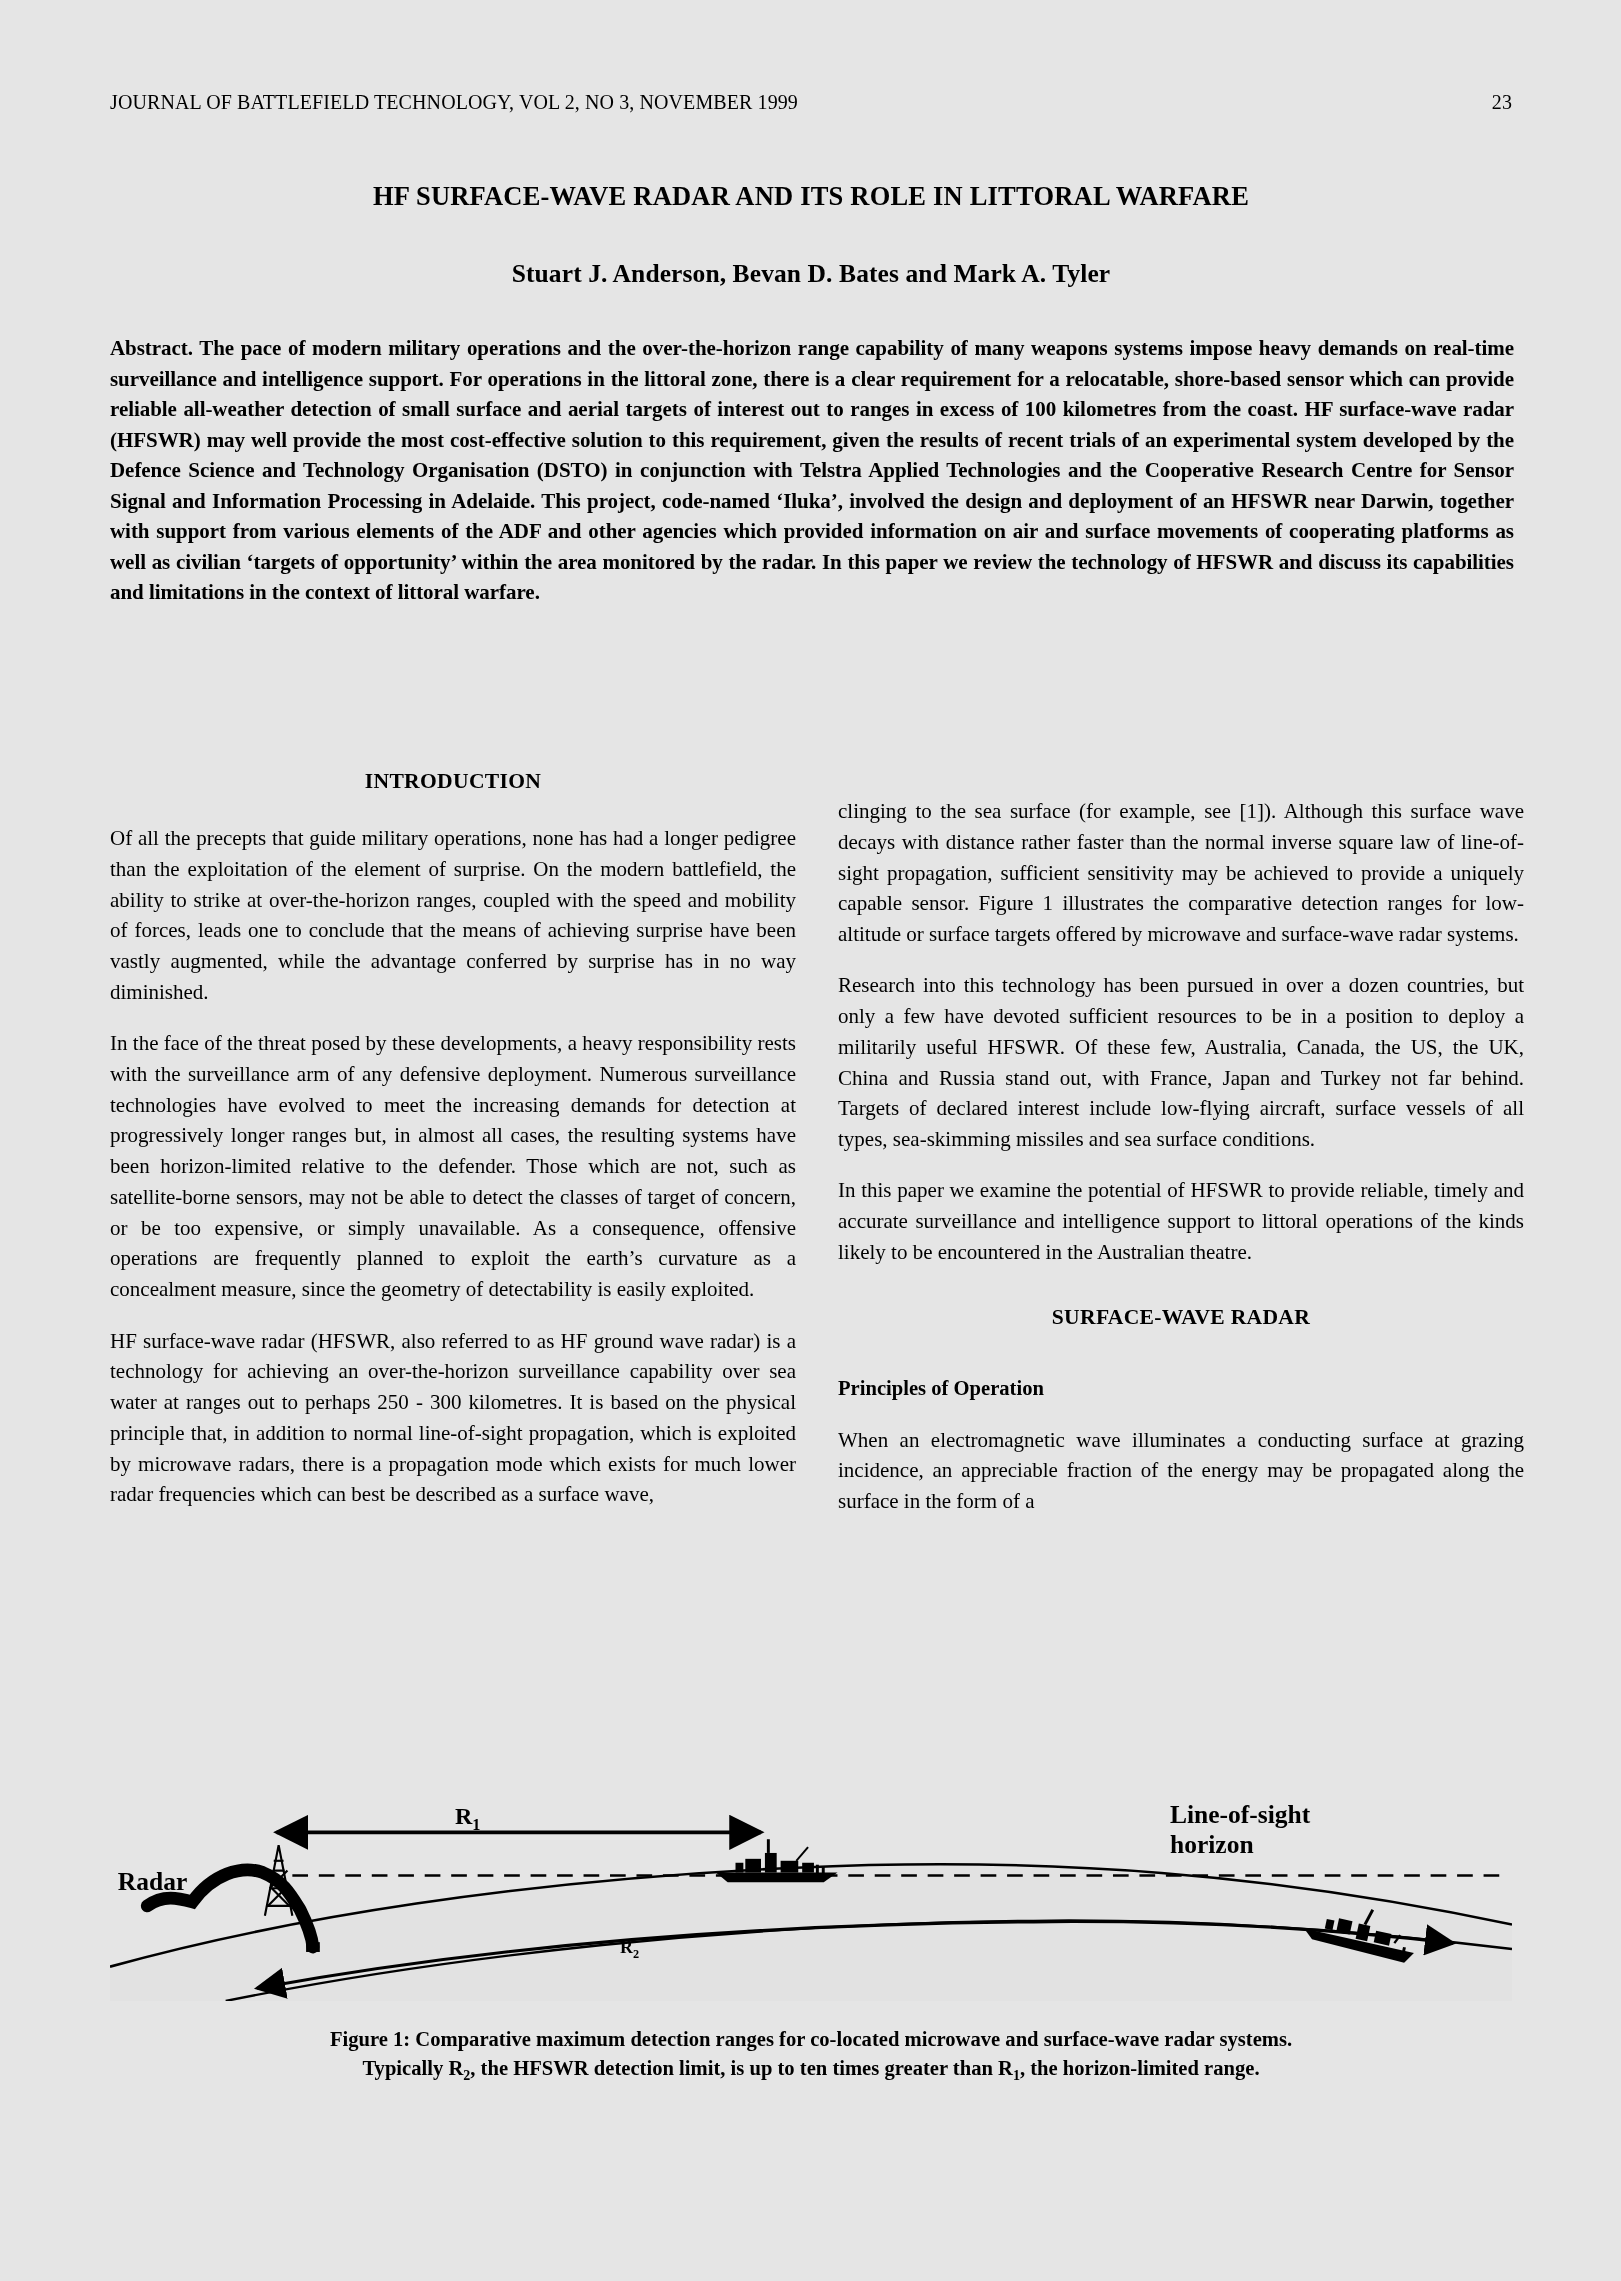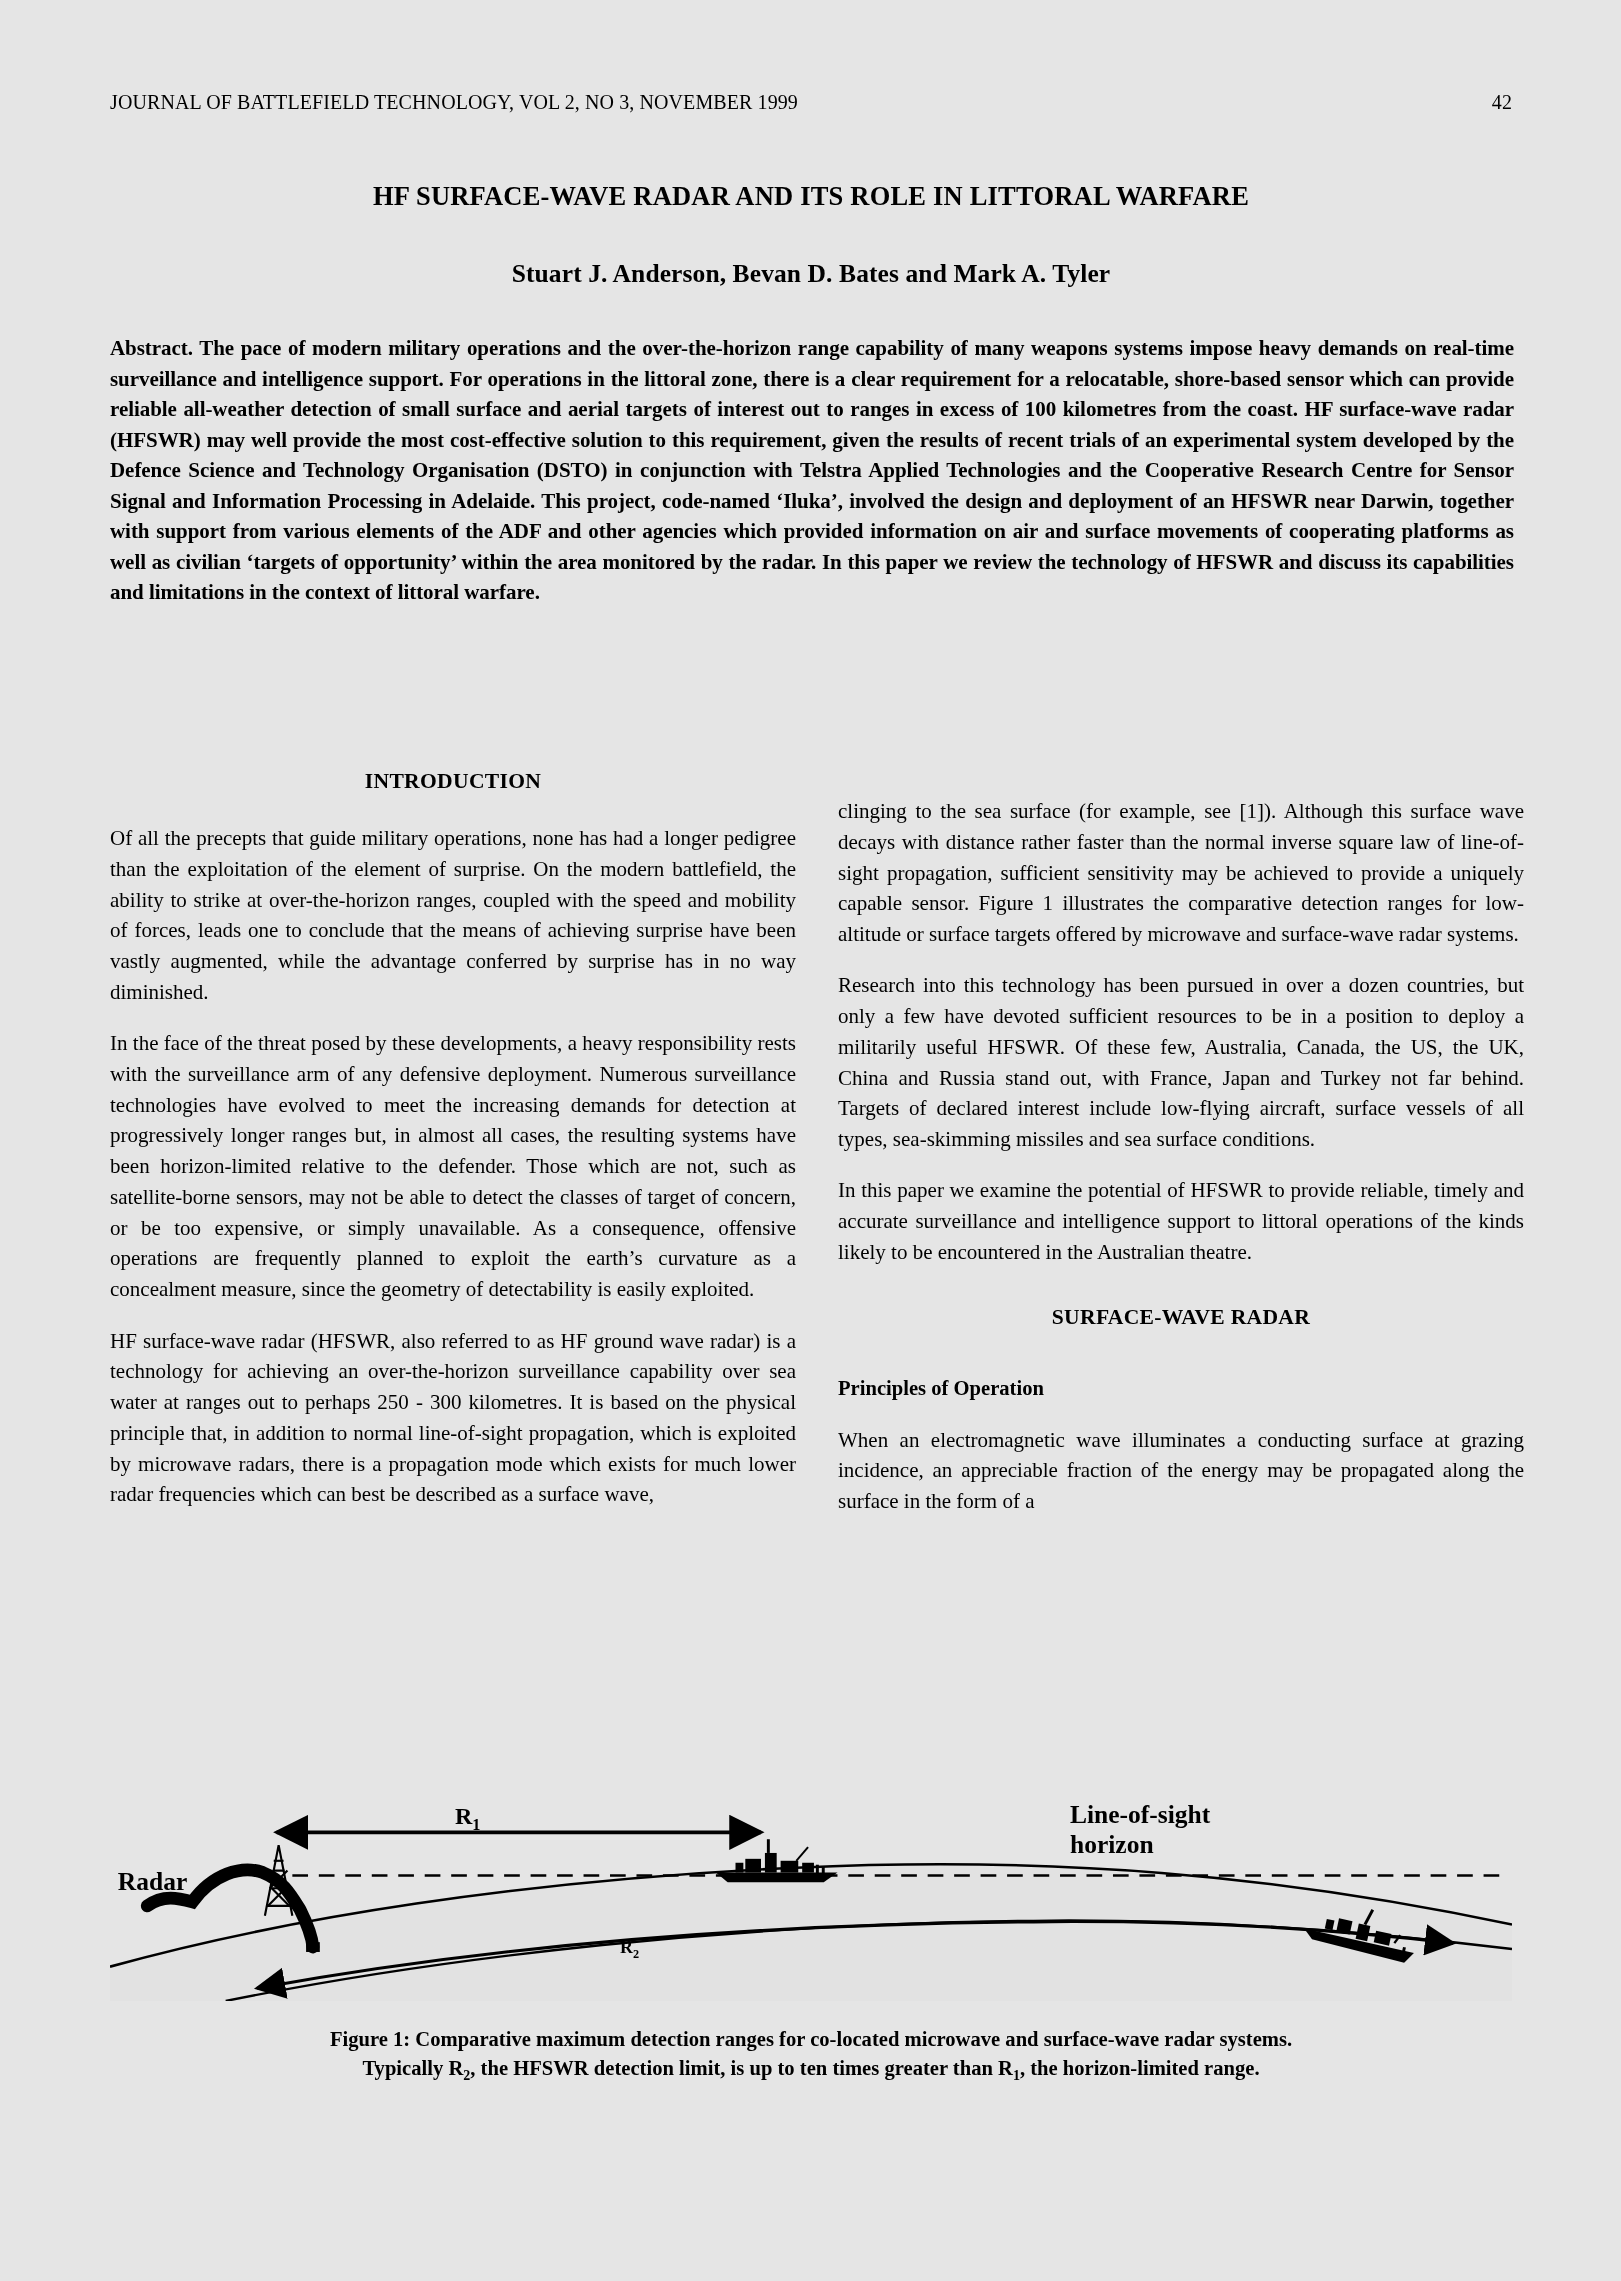--- a/index.html
+++ b/index.html
@@ -122,41 +122,41 @@
   .fig-label {
     position: absolute;
     font-weight: bold;
     font-size: 25.5px;
     line-height: 1.18;
     white-space: nowrap;
   }
   .fig-label.radar   { left: 7.8px;   top: 67px; text-align: right; }
   .fig-label.r1      { left: 345px; top: 2px;  font-size: 24px; }
   .fig-label.r2      { left: 510px; top: 137px; font-size: 18px; }
-  .fig-label.los     { left: 960px; top: 0px; }
+  .fig-label.los     { left: 1060px; top: 0px; }
   .sub { font-size: 0.68em; vertical-align: sub; }
 
   .figure-caption {
     width: 1372px;
     margin: 23.5px auto 0 auto;
     font-size: 20.6px;
     font-weight: bold;
     text-align: center;
     line-height: 1.45;
   }
   .figure-caption .cap-line2 { display: block; }
 </style>
 </head>
 <body>
 
 <div class="page">
 
   <div class="running-head">
     <span class="journal-line">JOURNAL OF BATTLEFIELD TECHNOLOGY, VOL 2, NO 3, NOVEMBER 1999</span>
-    <span class="page-number">42</span>
+    <span class="page-number">23</span>
   </div>
 
   <div class="title-block">
     <h1 class="paper-title">HF SURFACE-WAVE RADAR AND ITS ROLE IN LITTORAL WARFARE</h1>
     <p class="authors">Stuart J. Anderson, Bevan D. Bates and Mark A. Tyler</p>
   </div>
 
   <div class="abstract">
     <span class="lead">Abstract.</span><span> The pace of modern military operations and the over-the-horizon range capability of many weapons systems impose heavy demands on real-time surveillance and intelligence support. For operations in the littoral zone, there is a clear requirement for a relocatable, shore-based sensor which can provide reliable all-weather detection of small surface and aerial targets of interest out to ranges in excess of 100 kilometres from the coast. HF surface-wave radar (HFSWR) may well provide the most cost-effective solution to this requirement, given the results of recent trials of an experimental system developed by the Defence Science and Technology Organisation (DSTO) in conjunction with Telstra Applied Technologies and the Cooperative Research Centre for Sensor Signal and Information Processing in Adelaide. This project, code-named ‘Iluka’, involved the design and deployment of an HFSWR near Darwin, together with support from various elements of the ADF and other agencies which provided information on air and surface movements of cooperating platforms as well as civilian ‘targets of opportunity’ within the area monitored by the radar. In this paper we review the technology of HFSWR and discuss its capabilities and limitations in the context of littoral warfare.</span>
   </div>

